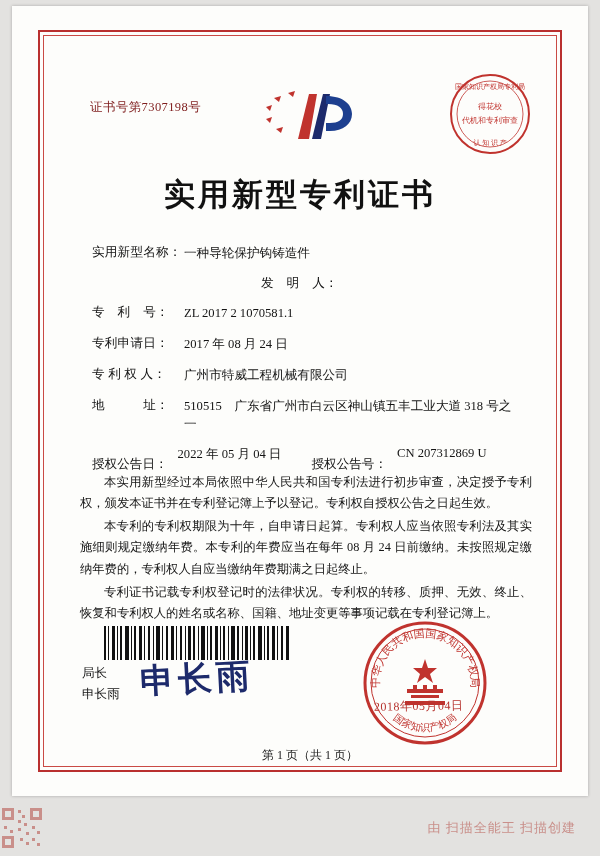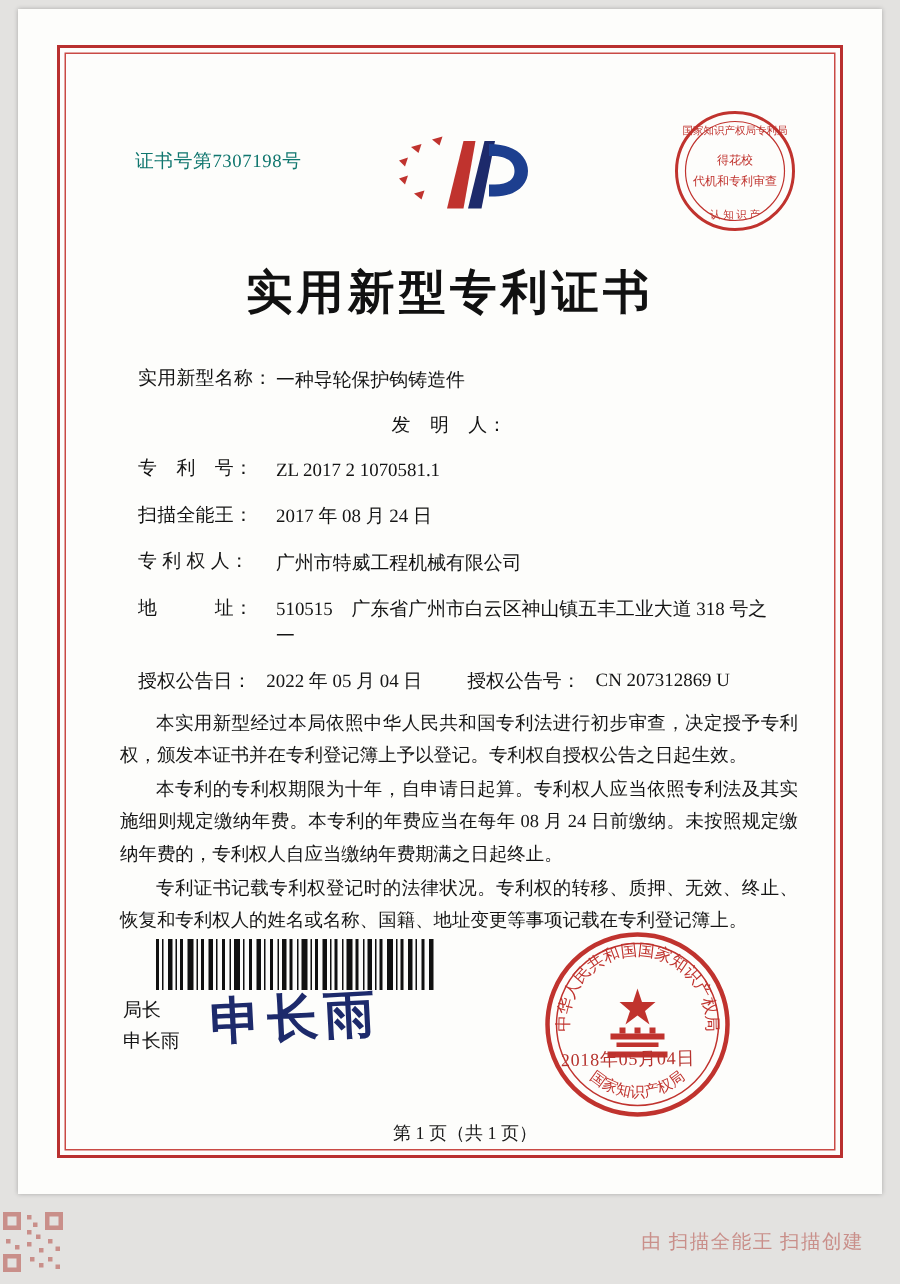--- a/index.html
+++ b/index.html
@@ -33,21 +33,21 @@
     position: absolute;
     left: 31px; top: 29px; right: 31px; bottom: 29px;
     border: 1px solid #c94a45;
   }
 
   .cert-no {
     position: absolute;
     left: 78px; top: 93px;
     font-family: "Liberation Serif", serif;
     font-size: 12.5px;
-    color: #0f766e;
+    color: #7f1d1d;
     letter-spacing: 0.4px;
   }
 
   
   #logo {
     position: absolute;
     left: 248px; top: 83px;
     width: 100px; height: 62px;
   }
 
@@ -94,21 +94,21 @@
     flex: 1 1 auto;
     line-height: 1.45;
   }
   .pair {
     display: flex;
     align-items: flex-start;
     margin-bottom: 12.5px;
   }
   .pair .half { display: flex; }
   .pair .half.second { margin-left: 30px; }
-  .pair .lbl { white-space: nowrap; margin-right: 10px; }
+  .pair .lbl { white-space: nowrap; margin-right: 10px; margin-top: 10px; }
 
   
   #paras {
     position: absolute;
     left: 68px; top: 466px;
     width: 452px;
     font-family: "Liberation Serif", serif;
     font-size: 12.3px;
     line-height: 1.72;
     color: #151515;
@@ -234,21 +234,21 @@
         <div class="field-value">一种导轮保护钩铸造件</div>
       </div>
       <div class="field-row">
         <div class="field-label">发　明　人：</div>
       </div>
       <div class="field-row">
         <div class="field-label">专　利　号：</div>
         <div class="field-value">ZL 2017 2 1070581.1</div>
       </div>
       <div class="field-row">
-        <div class="field-label">扫描全能王：</div>
+        <div class="field-label">专利申请日：</div>
         <div class="field-value">2017 年 08 月 24 日</div>
       </div>
       <div class="field-row">
         <div class="field-label">专 利 权 人：</div>
         <div class="field-value">广州市特威工程机械有限公司</div>
       </div>
       <div class="field-row">
         <div class="field-label">地　　　址：</div>
         <div class="field-value">510515　广东省广州市白云区神山镇五丰工业大道 318 号之一</div>
       </div>

